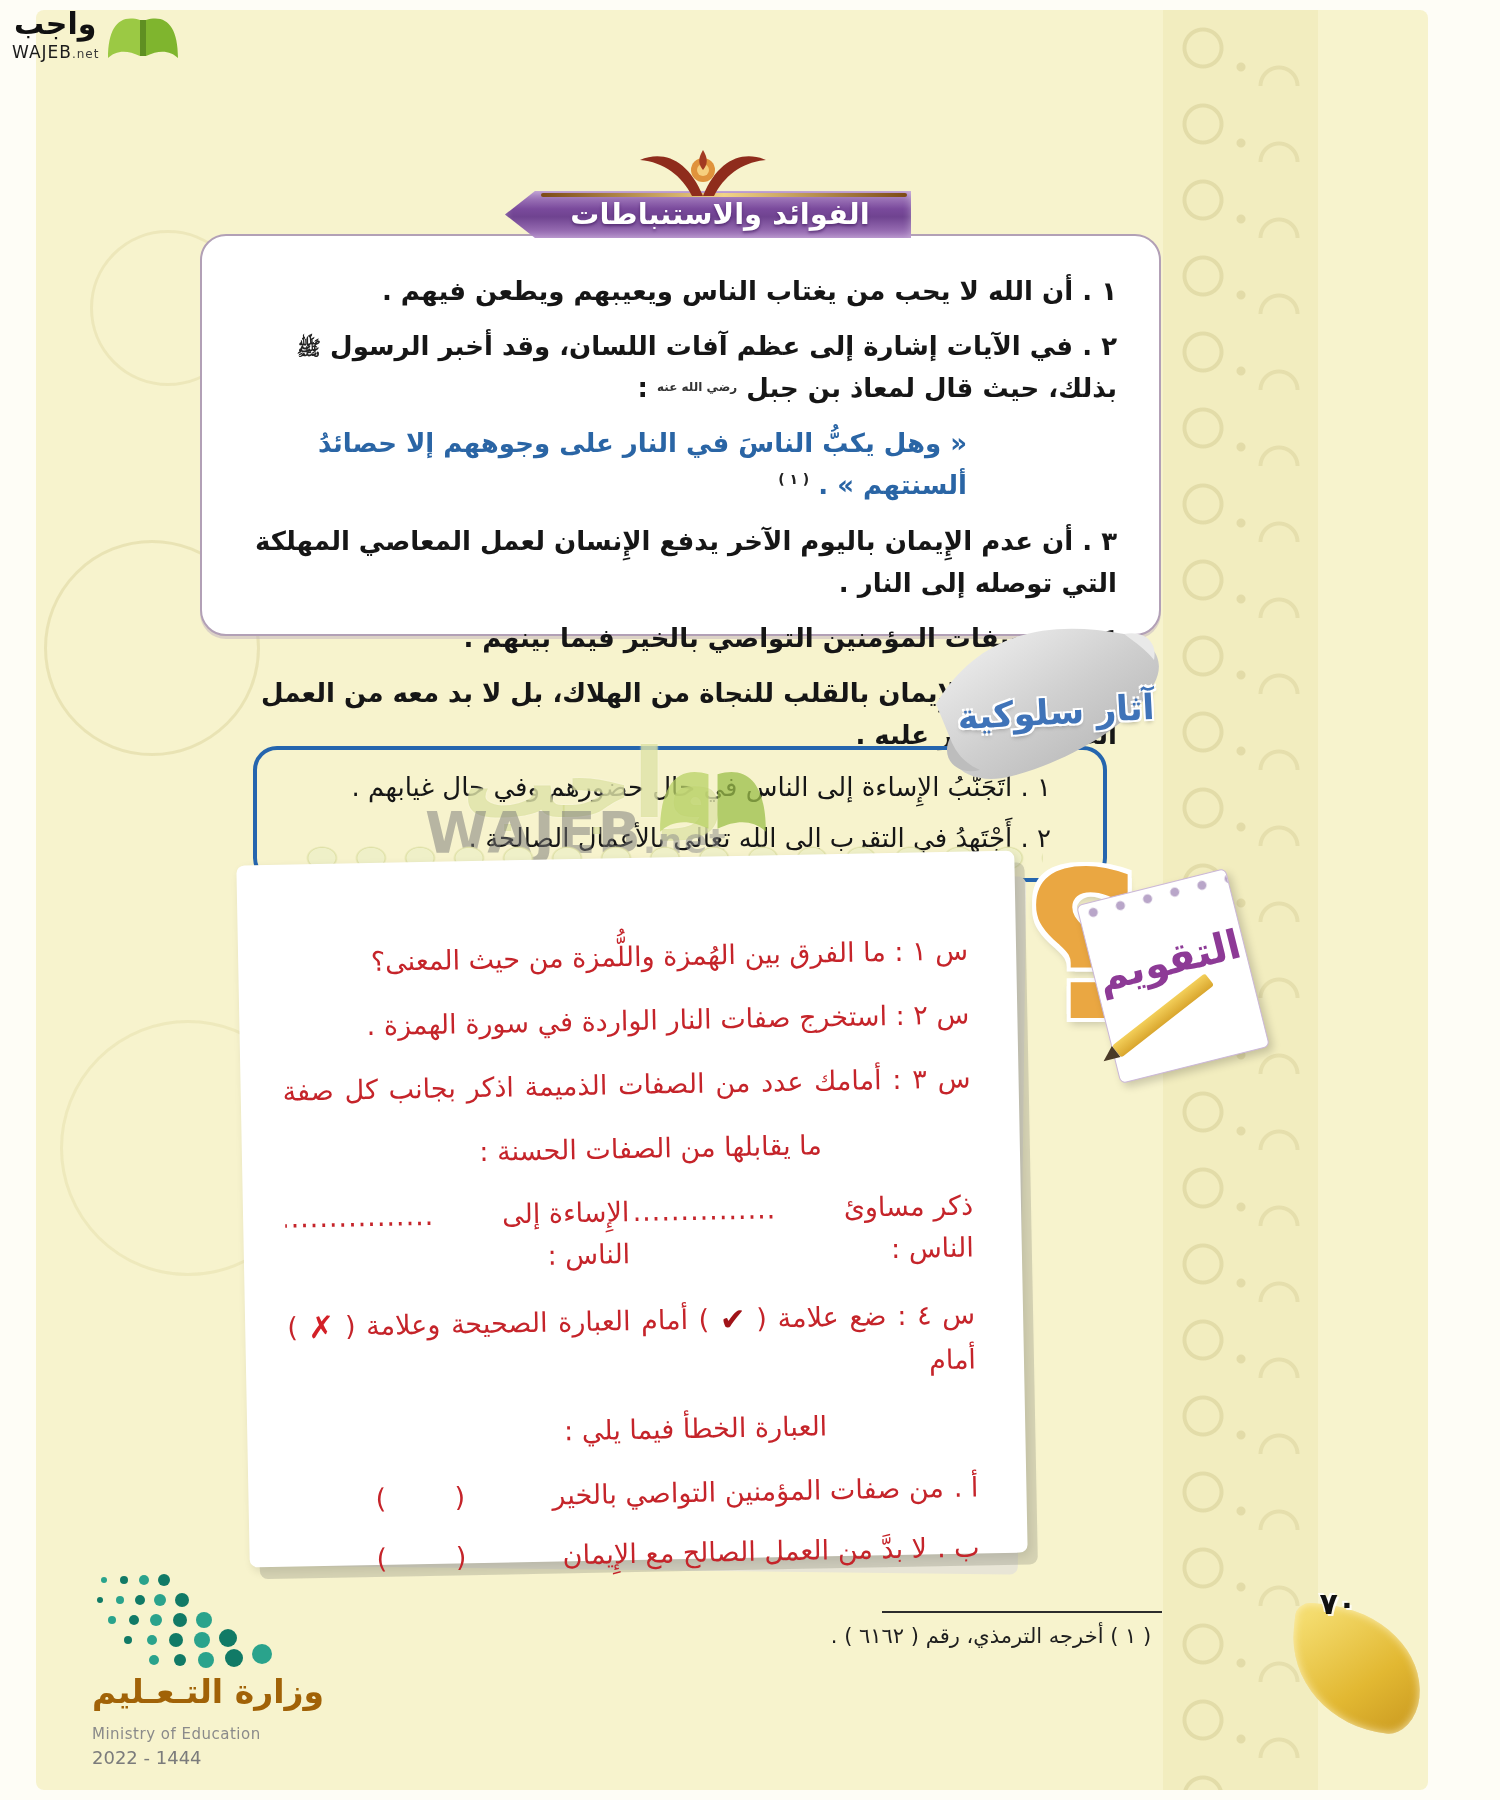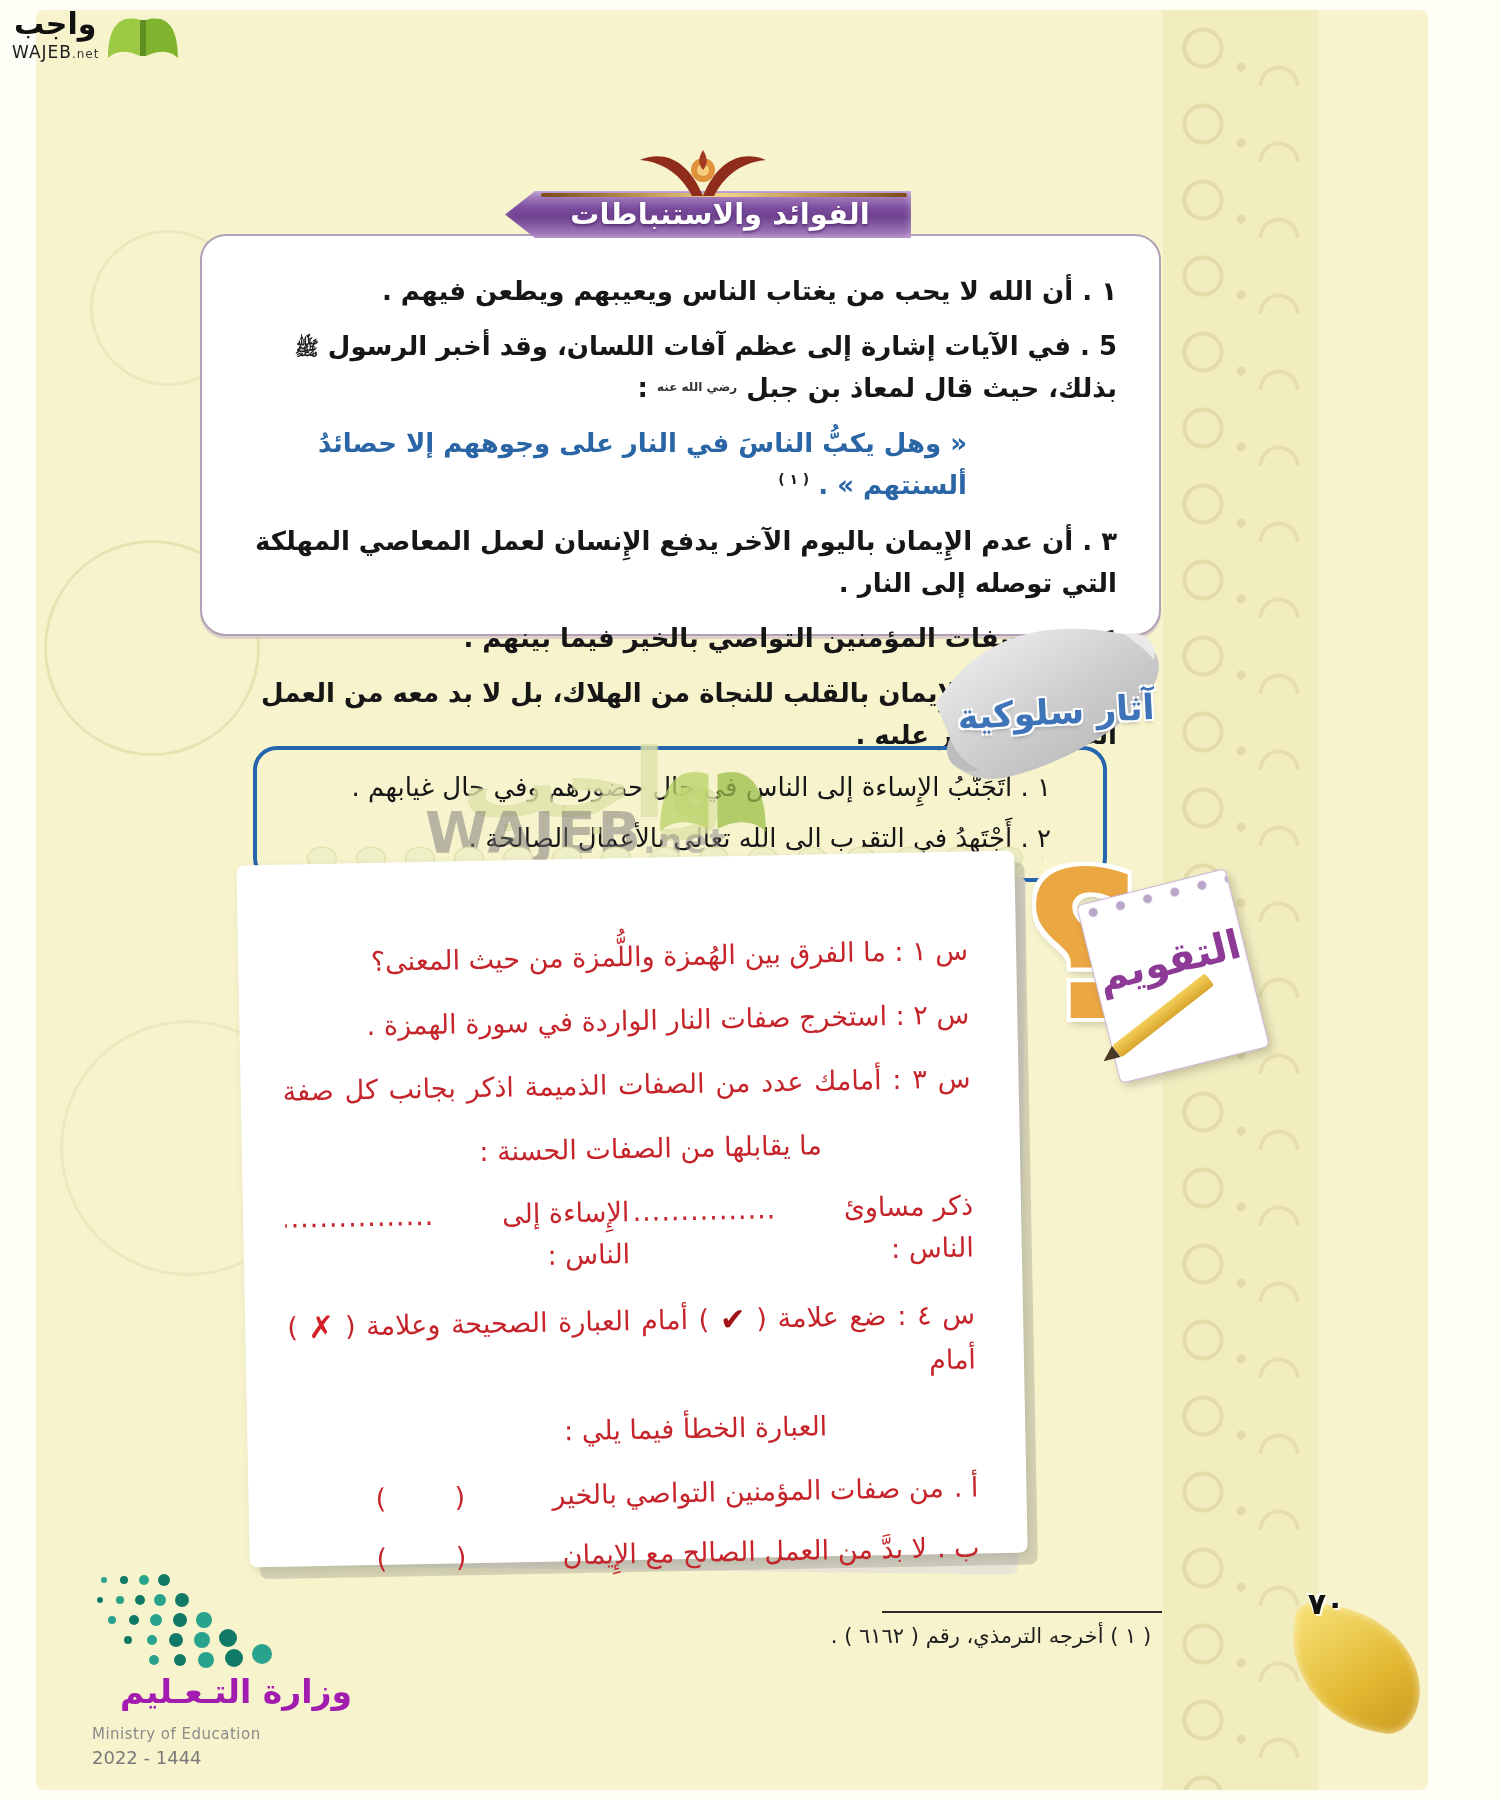--- a/index.html
+++ b/index.html
@@ -114,31 +114,31 @@
     text-shadow:-2px -2px 0 #fff,2px -2px 0 #fff,-2px 2px 0 #fff,2px 2px 0 #fff;}
   .pencil{position:absolute;left:1104px;top:1008px;width:118px;height:15px;z-index:11;
     background:linear-gradient(180deg,#f3cf5a,#d9a62e);border-radius:3px;transform:rotate(-38deg);}
   .pencil::before{content:"";position:absolute;left:-16px;top:0;border-top:7.5px solid transparent;
     border-bottom:7.5px solid transparent;border-right:16px solid #4a3a28;}
   
   .footnote-rule{position:absolute;left:882px;top:1611px;width:280px;height:2px;background:#2c2c2c;z-index:5;}
   .footnote{position:absolute;left:820px;top:1624px;width:342px;z-index:5;direction:rtl;text-align:center;
     font-size:21px;color:#1e1e1e;}
   .moe{position:absolute;left:92px;top:1572px;width:260px;z-index:5;}
-  .moe-ar{margin-top:100px;font-size:33px;font-weight:bold;color:#a21caf;direction:rtl;text-align:right;}
+  .moe-ar{margin-top:100px;font-size:33px;font-weight:bold;color:#a16207;direction:rtl;text-align:left;}
   .moe-en{font-size:15px;color:#8a8a8a;letter-spacing:.5px;margin-top:14px;}
   .moe-year{font-size:18px;color:#7b7b7b;margin-top:4px;}
   .moe svg{position:absolute;left:0;top:0;}
   .gold-ornament{
     position:absolute;left:1290px;top:1608px;width:132px;height:122px;z-index:4;
     background:linear-gradient(140deg,#f4dc6e 10%,#e2b832 60%,#c9981f 100%);
     border-radius:12% 78% 22% 78%/12% 68% 32% 78%;transform:rotate(6deg);
     box-shadow:inset 0 0 10px rgba(255,248,210,.8);
   }
-  .page-number{position:absolute;left:1296px;top:1586px;width:60px;z-index:5;text-align:center;
+  .page-number{position:absolute;left:1296px;top:1586px;width:60px;z-index:5;text-align:right;
     font-size:30px;font-weight:bold;color:#111;
     text-shadow:-2px -2px 0 rgba(255,255,255,.8),2px 2px 0 rgba(255,255,255,.8);}
 </style>
 </head>
 <body>
 
 <div class="page-panel"></div>
 <div class="pattern-band"></div>
 <div class="deco-ring" style="left:44px;top:540px;width:210px;height:210px;"></div>
 <div class="deco-ring" style="left:60px;top:1020px;width:250px;height:250px;border-color:rgba(224,217,163,.4);"></div>
@@ -163,21 +163,21 @@
   <circle cx="85" cy="24" r="6" fill="#f6cf7e"></circle>
   <path d="M85 4 C80 12 80 18 85 24 C90 18 90 12 85 4 Z" fill="#a33a22"></path>
 </svg>
 <div class="banner">
   <div class="banner-title">الفوائد والاستنباطات</div>
 </div>
 
 <div class="benefits-box">
   <div class="benefits-content">
     <div class="b-line">١ . أن الله لا يحب من يغتاب الناس ويعيبهم ويطعن فيهم .</div>
-    <div class="b-line"><span>5 . في الآيات إشارة إلى عظم آفات اللسان، وقد أخبر الرسول </span><span class="pbuh">ﷺ</span><span> بذلك، حيث قال لمعاذ بن جبل </span><span class="radi">رضي الله عنه</span><span> :</span></div>
+    <div class="b-line"><span>٢ . في الآيات إشارة إلى عظم آفات اللسان، وقد أخبر الرسول </span><span class="pbuh">ﷺ</span><span> بذلك، حيث قال لمعاذ بن جبل </span><span class="radi">رضي الله عنه</span><span> :</span></div>
     <div class="hadith"><span>« وهل يكبُّ الناسَ في النار على وجوههم إلا حصائدُ ألسنتهم » .</span> <sup>( ١ )</sup></div>
     <div class="b-line">٣ . أن عدم الإِيمان باليوم الآخر يدفع الإِنسان لعمل المعاصي المهلكة التي توصله إلى النار .</div>
     <div class="b-line">٤ . من صفات المؤمنين التواصي بالخير فيما بينهم .</div>
     <div class="b-line">٥ . لا يكفي الإِيمان بالقلب للنجاة من الهلاك، بل لا بد معه من العمل الصالح والصبر عليه .</div>
   </div>
 </div>
 
 <svg class="scrollart" width="252" height="188" viewBox="0 0 252 188">
   <defs>
     <linearGradient id="silver" x1="0" y1="0" x2="1" y2="1">

